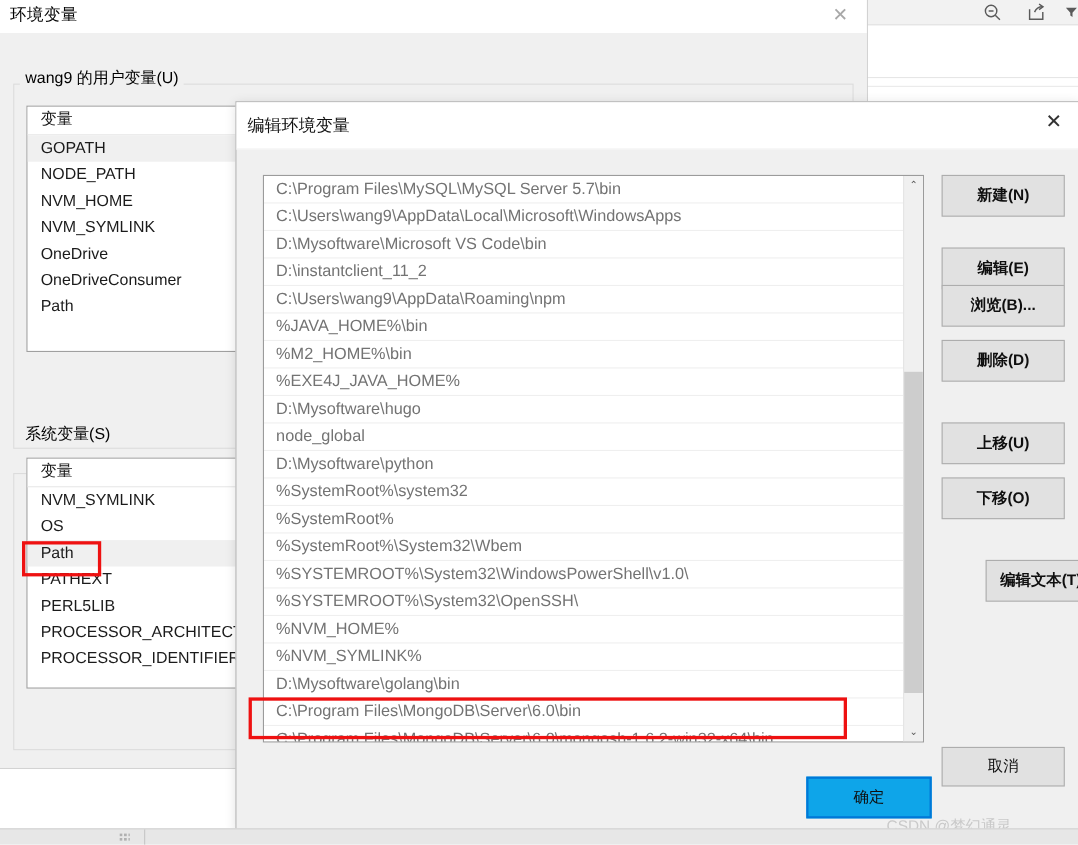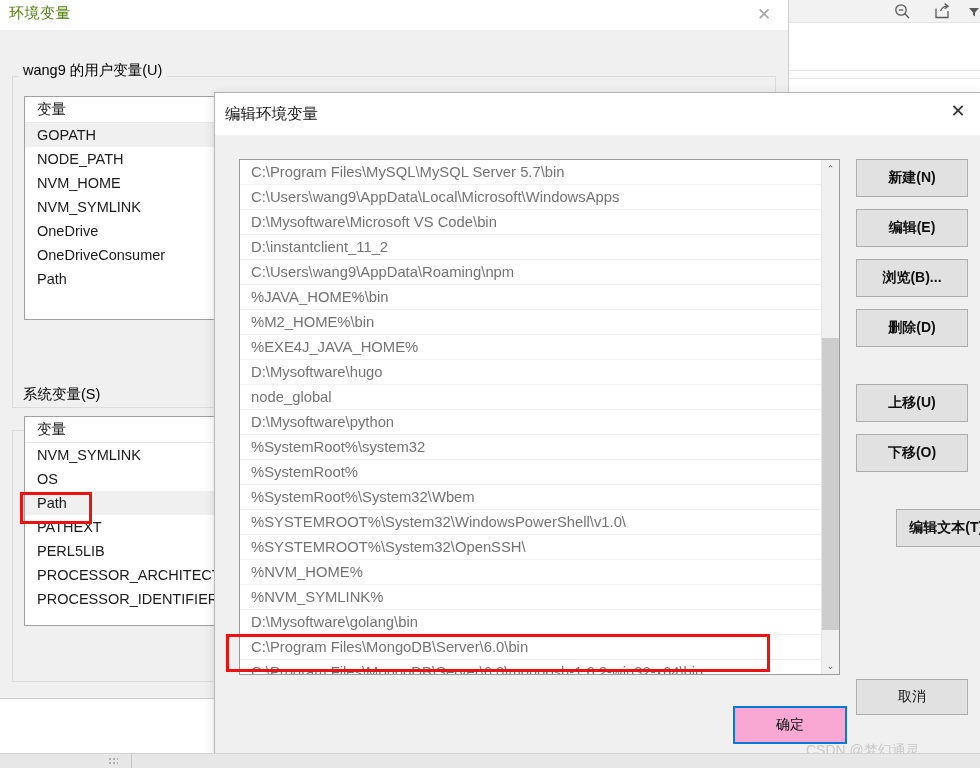--- a/index.html
+++ b/index.html
@@ -30,21 +30,21 @@
     position: absolute; left: 0px; top: 0px; width: 788px; height: 698px;
     background: #f0f0f0;
     box-shadow: 0 0 0 1px #cfcfcf;
   }
   .back-titlebar {
     position: absolute; left: 0; top: 0; width: 788px; height: 30px;
     background: #ffffff;
   }
   .back-title {
     position: absolute; left: 9px; top: 4px;
-    font-size: 15px; color: #4d7c0f; letter-spacing: .5px;
+    font-size: 15px; color: #000000; letter-spacing: .5px;
   }
   .back-close {
     position: absolute; left: 740px; top: 0px; width: 48px; height: 28px;
     display: flex; align-items: center; justify-content: center;
     font-size: 17px; color: #a8a8a8; font-family: "DejaVu Sans", sans-serif;
   }
   .back-body {
     position: absolute; left: 0; top: 30px; width: 788px; height: 668px;
     background: #f0f0f0;
   }
@@ -127,21 +127,21 @@
 
   .btn {
     position: absolute; background: #e1e1e1; border: 1px solid #adadad;
     font-size: 14px; color: #0f0f0f; cursor: default;
     display: flex; align-items: center; justify-content: center;
     font-family: "Liberation Sans", "DejaVu Sans", sans-serif;
   }
   .btn-side { left: 641px; width: 110px; height: 36px; font-weight: bold; }
   .btn-bottom { width: 110px; height: 34px; }
   .btn-default {
-    border: 2px solid #0078d7; background: #f9a8d4;
+    border: 2px solid #0078d7; background: #0ea5e9;
   }
 
   .watermark {
     position: absolute; left: 806px; top: 742px;
     font-size: 14px; color: #c9c9c9; white-space: nowrap;
   }
   .taskbar {
     position: absolute; left: 0; bottom: 0; width: 980px; height: 14px;
     background: #e7e7e7; border-top: 1px solid #d2d2d2;
   }
@@ -259,21 +259,21 @@
         <div class="path-row">C:\Program Files\MongoDB\Server\6.0\mongosh-1.6.2-win32-x64\bin</div>
       </div>
       <div class="path-scrollbar">
         <div class="sb-arrow sb-up">⌃</div>
         <div class="sb-thumb" style="top:178px; height:292px;"></div>
         <div class="sb-arrow sb-down">⌄</div>
       </div>
     </div>
 
     <div class="btn btn-side" style="top:66px;">新建(N)</div>
-    <div class="btn btn-side" style="top:116px;">编辑(E)</div>
+    <div class="btn btn-side" style="top:132px;">编辑(E)</div>
     <div class="btn btn-side" style="top:166px;">浏览(B)...</div>
     <div class="btn btn-side" style="top:216px;">删除(D)</div>
     <div class="btn btn-side" style="top:291px;">上移(U)</div>
     <div class="btn btn-side" style="top:341px;">下移(O)</div>
     <div class="btn btn-side" style="top:416px;margin-left:40px;">编辑文本(T)...</div>
 
     <div class="btn btn-bottom btn-default" style="left:518px; top:613px;">确定</div>
     <div class="btn btn-bottom" style="left:641px; top:586px;">取消</div>
   </div>
 

